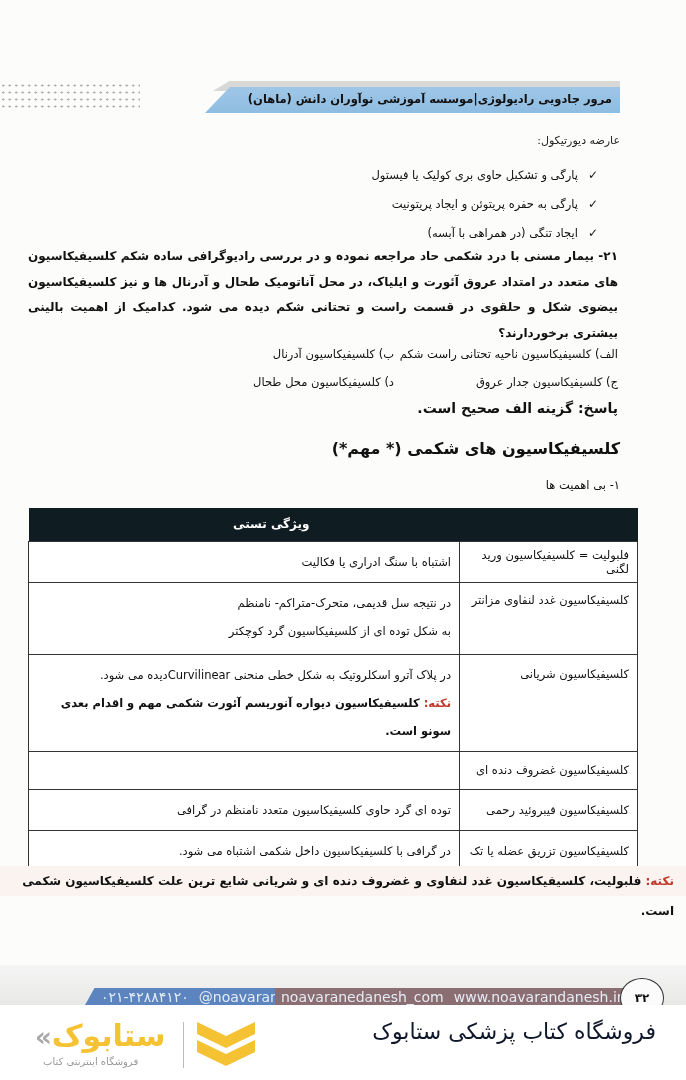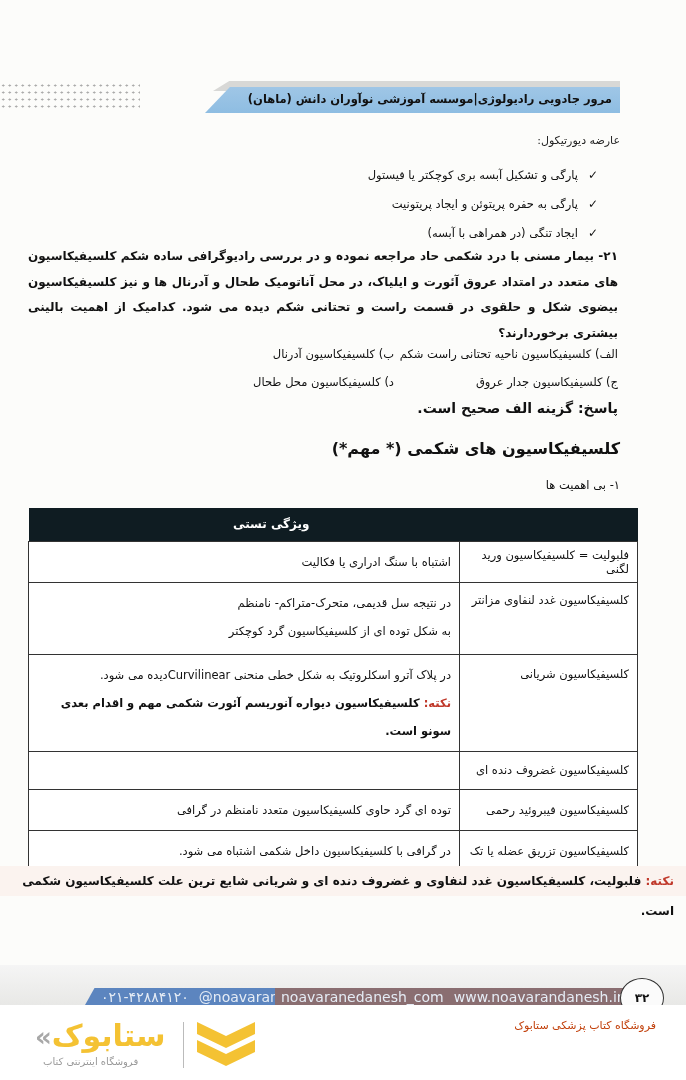--- a/index.html
+++ b/index.html
@@ -54,21 +54,21 @@
 
     .footer-note { position: absolute; left: 0; right: 0; top: 866px; height: 30px; padding-right: 12px; background: #fbf3ef; font-size: 12px; font-weight: bold; line-height: 30px; }
 
     .bottom-strip { position: absolute; left: 0; right: 0; top: 965px; height: 40px; background: linear-gradient(#f5f5f5, #e8e8e6); }
     .contact-band { position: absolute; left: 85px; top: 988px; width: 550px; height: 17px; display: flex; font-size: 14px; color: #e5ecf5; white-space: nowrap; overflow: hidden; }
     .contact-band .blue { background: #5c85bf; width: 190px; padding-left: 16px; clip-path: polygon(5% 0, 100% 0, 100% 100%, 0 100%); display: flex; gap: 10px; align-items: center; }
     .contact-band .maroon { background: #8a6e71; flex: 1; display: flex; gap: 10px; align-items: center; padding-left: 6px; }
     .page-num { position: absolute; left: 620px; top: 978px; width: 44px; height: 40px; border: 1.5px solid #333; border-radius: 50%; background: #fbfbfb; font-size: 12px; font-weight: bold; text-align: center; line-height: 38px; }
 
     .store-bar { position: absolute; left: 0; top: 1005px; width: 686px; height: 75px; background: #ffffff; }
-    .store-name { position: absolute; right: 30px; top: 14px; font-size: 11px; color: #c2410c; direction: rtl; }
+    .store-name { position: absolute; right: 30px; top: 14px; font-size: 22px; color: #0f172a; direction: rtl; }
     .store-url { position: absolute; right: 28px; top: 42px; font-size: 21px; letter-spacing: 5px; color: #111; font-family: "DejaVu Sans", sans-serif; }
     .store-url .y { color: #f4c233; }
     .logo { position: absolute; left: 35px; top: 1012px; width: 230px; height: 62px; }
     .logo-word { position: absolute; left: 0; top: 6px; font-size: 30px; font-weight: bold; color: #f4c233; letter-spacing: -1px; }
     .logo-word .arrows { color: #a8a8a8; font-size: 26px; }
     .logo-sub { position: absolute; left: 8px; top: 44px; font-size: 10px; color: #999; direction: rtl; }
     .logo-divider { position: absolute; left: 148px; top: 10px; width: 1px; height: 46px; background: #bbb; }
     .logo-chevrons { position: absolute; left: 160px; top: 8px; width: 62px; height: 50px; }
   </style>
 </head>
@@ -82,21 +82,21 @@
     <div class="shade"></div>
     <div class="bar"></div>
     <div class="title">مرور جادویی رادیولوژی|موسسه آموزشی نوآوران دانش (ماهان)</div>
   </div>
 
   <div class="sub-heading rtl">عارضه دیورتیکول:</div>
 
   <ul class="checklist">
     <li>
         <span class="check">✓</span>
-        <span>پارگی و تشکیل آبسه بری کوچکتر یا فیستول</span>
+        <span>پارگی و تشکیل حاوی بری کولیک یا فیستول</span>
       </li>
     <li>
         <span class="check">✓</span>
         <span>پارگی به حفره پریتوئن و ایجاد پریتونیت</span>
       </li>
     <li>
         <span class="check">✓</span>
         <span>ایجاد تنگی (در همراهی با آبسه)</span>
       </li>
   </ul>

